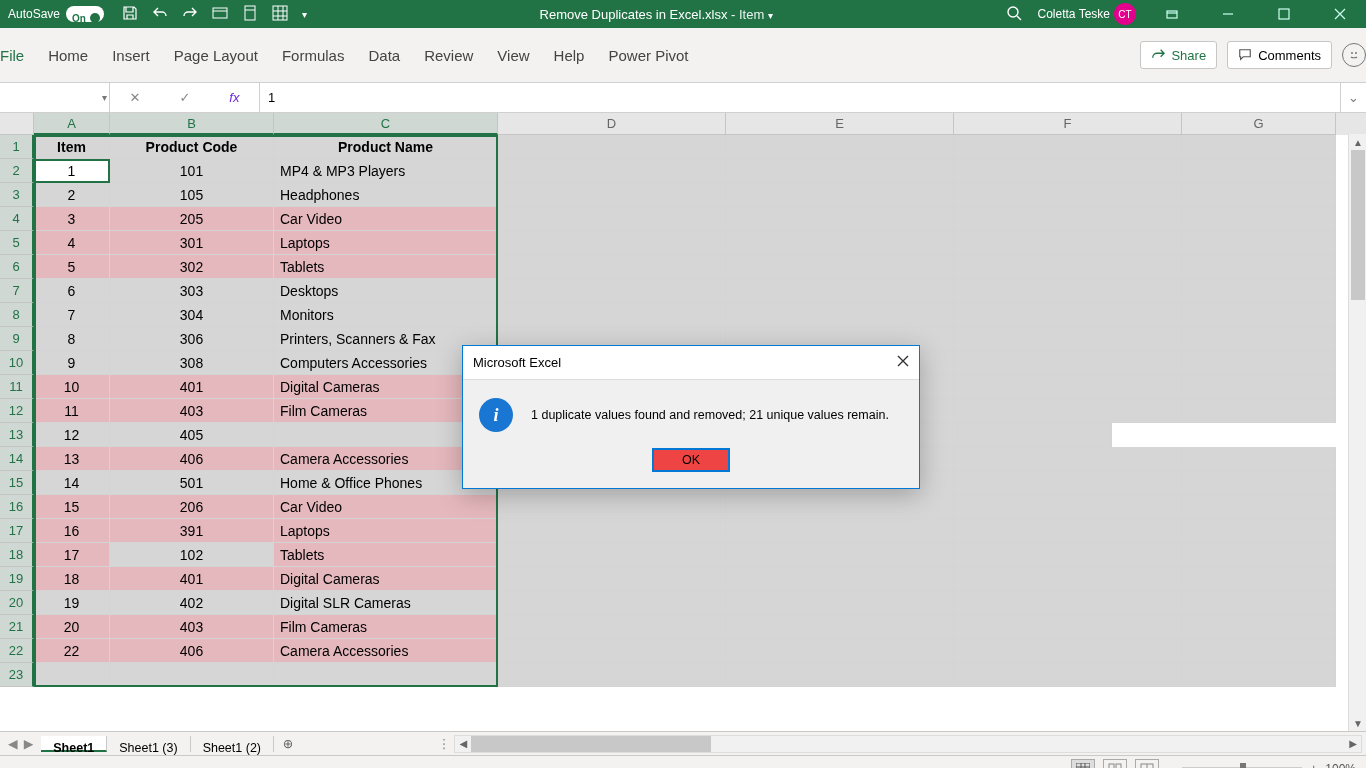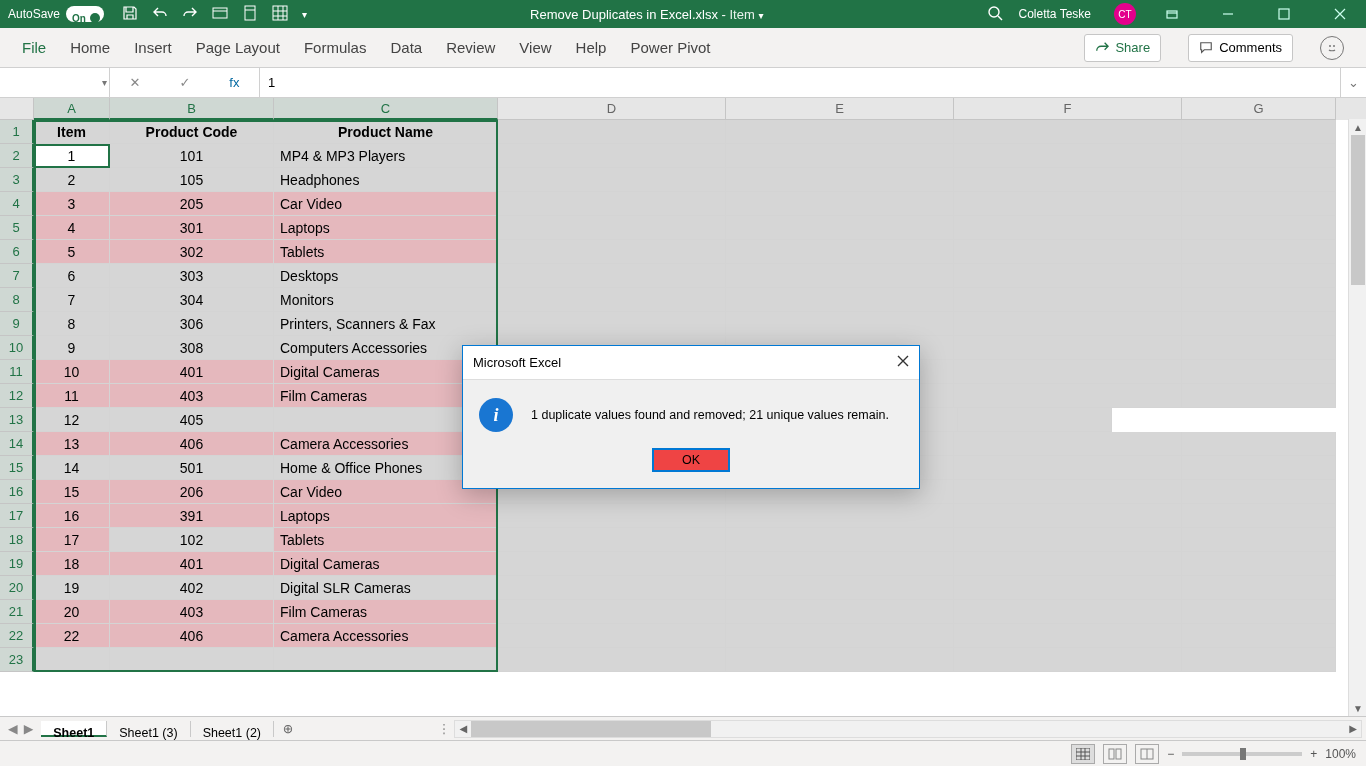--- a/index.html
+++ b/index.html
@@ -9,40 +9,40 @@
   .titlebar { height: 28px; background: #217346; display: flex; align-items: center; color: #fff; font-size: 12px; }
   .titlebar .left { display: flex; align-items: center; gap: 8px; padding-left: 8px; }
   .autosave { display: flex; align-items: center; gap: 6px; }
   .autosave-pill { display: inline-flex; align-items: center; background: #fff; color: #217346; border-radius: 9px; height: 16px; padding: 8px 4px 0 6px; font-size: 10px; font-weight: 600; }
   .autosave-pill .dot { width: 10px; height: 10px; border-radius: 50%; background: #217346; margin-left: 4px; }
   .qat { display: flex; gap: 14px; margin-left: 10px; align-items: center; }
   .qat svg { width: 16px; height: 16px; fill: #fff; }
   .title-center { flex: 1; text-align: center; font-size: 13px; }
   .title-center .status { opacity: .9; }
   .titlebar .right { display: flex; align-items: center; gap: 16px; padding-right: 6px; }
-  .user { display: flex; align-items: center; gap: 23px; font-size: 12px; }
+  .user { display: flex; align-items: center; gap: 4px; font-size: 12px; }
   .avatar { width: 22px; height: 22px; border-radius: 50%; background: #e3008c; display: flex; align-items: center; justify-content: center; font-size: 10px; }
   .winbtn { width: 40px; height: 36px; display: flex; align-items: center; justify-content: center; }
   .winbtn svg { width: 12px; height: 12px; stroke: #cfe; stroke-width: 1.2; fill: none; }
 
   
-  .ribbon { height: 40px; background: #f3f2f1; border-bottom: 1px solid #d0d0d0; display: flex; align-items: center; padding: 0 22px; justify-content: space-between; }
+  .ribbon { height: 55px; background: #f3f2f1; border-bottom: 1px solid #d0d0d0; display: flex; align-items: center; padding: 0 0; justify-content: space-between; }
   .tabs { display: flex; gap: 24px; font-size: 15px; color: #444; }
   .tab-file { color: #217346; font-weight: 400; }
-  .ribbon-right { display: flex; gap: 27px; align-items: center; }
+  .ribbon-right { display: flex; gap: 10px; align-items: center; }
   .pill-btn { display: flex; align-items: center; gap: 6px; border: 1px solid #c6c6c6; background: #fff; height: 28px; padding: 0 10px; border-radius: 3px; font-size: 13px; }
   .pill-btn.share { color: #217346; }
   .face { width: 24px; height: 24px; border: 1.3px solid #777; border-radius: 50%; display:flex;align-items:center;justify-content:center;}
 
   
   .fx-row { height: 30px; border-bottom: 1px solid #d0d0d0; display: flex; align-items: stretch; font-size: 13px; background:#fff;}
   .namebox { width: 110px; border-right: 1px solid #d0d0d0; display:flex; align-items:center; justify-content:flex-end; padding-right:6px; position:relative; }
   .namebox .dd { position:absolute; right:2px; font-size:10px; color:#777;}
   .fx-btns { width: 150px; display:flex; align-items:center; justify-content:space-around; border-right:1px solid #d0d0d0; color:#888;}
-  .fx-btns .fx { color:#0369a1; }
+  .fx-btns .fx { font-style: italic; color:#6d28d9; }
   .fx-input { flex:1; padding-left: 8px; display:flex; align-items:center; }
   .fx-expand { width:26px; display:flex; align-items:center; justify-content:center; color:#777; border-left:1px solid #d0d0d0;}
 
   
   .grid-wrap { position: relative; height: 618px; display:flex; }
   .col-headers { display:flex; height:22px; background:#e6e6e6;}
   .select-all { width:34px; height:22px; background:#e6e6e6; border-right:1px solid #c5c5c5; border-bottom:1px solid #c5c5c5;}
   .colhdr { border-right:1px solid #c5c5c5; border-bottom:1px solid #c5c5c5; text-align:center; font-size:13px; color:#666; height:22px; line-height:22px; background:#e6e6e6;}
   .colhdr.sel { background:#cfd8d3; border-bottom:2px solid #217346; color:#217346;}
   .rows { }

